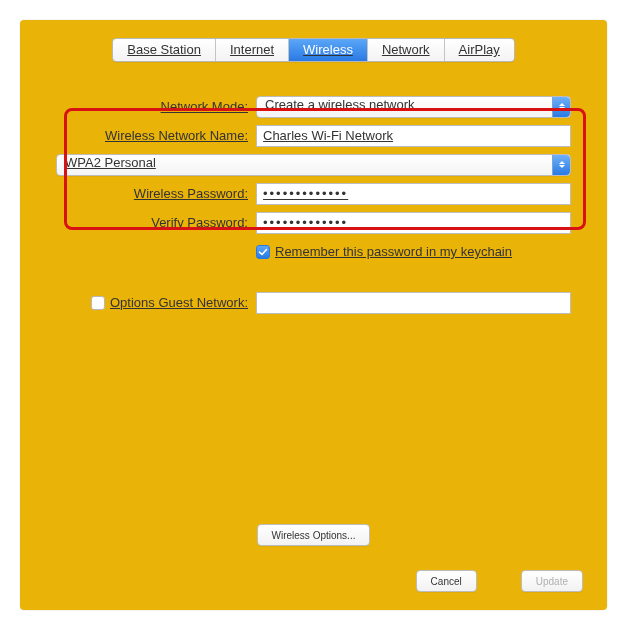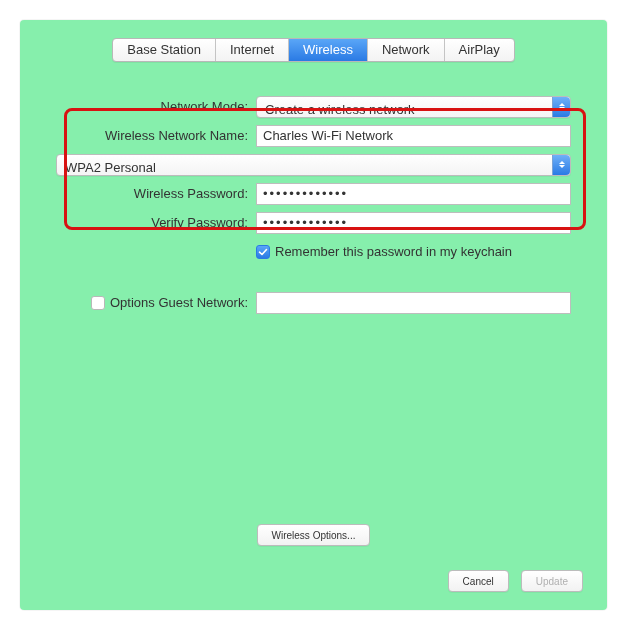--- a/index.html
+++ b/index.html
@@ -14,26 +14,27 @@
     overflow: hidden;
     color: #333;
   }
   .outer {
     position: relative;
     width: 627px;
     height: 624px;
     padding: 20px 20px 14px 20px;
   }
   .panel {
-    background: #86efac;
+    background: #eab308;
     border-radius: 4px;
     width: 100%;
     height: 100%;
     position: relative;
     box-shadow: 0 0 0 1px rgba(0,0,0,0.04);
+    text-decoration: underline;
   }
   
   .seg {
     display: flex;
     justify-content: center;
     padding-top: 18px;
   }
   .seg-inner {
     display: flex;
     border: 1px solid #b8b8b8;
@@ -72,21 +73,21 @@
   }
   .control { flex: 1; }
   .select {
     position: relative;
     height: 22px;
     background: linear-gradient(#ffffff, #f4f4f4);
     border: 1px solid #bcbcbc;
     border-radius: 4px;
     padding: 0 24px 0 8px;
     display: flex;
-    align-items: flex-end;
+    align-items: flex-start;
     font-size: 13px;
     box-shadow: 0 1px 0 rgba(0,0,0,0.04);
   }
   .select .cap {
     position: absolute;
     right: 0;
     top: 0;
     bottom: 0;
     width: 18px;
     background: linear-gradient(#6fb0f8, #2a7ae4);
@@ -153,21 +154,21 @@
     background: linear-gradient(#ffffff, #f2f2f2);
     border: 1px solid #bcbcbc;
     border-radius: 4px;
     padding: 0 14px;
     display: inline-flex;
     align-items: center;
     font-size: 10px;
     cursor: default;
     box-shadow: 0 1px 0 rgba(0,0,0,0.04);
   }
-  .btn.disabled { color: #b0b0b0; }
+  .btn.disabled { color: #b0b0b0; margin-left: 32px; }
   .center-btn-row {
     position: absolute;
     left: 0; right: 0;
     bottom: 64px;
     display: flex;
     justify-content: center;
   }
   .footer {
     position: absolute;
     right: 24px;

